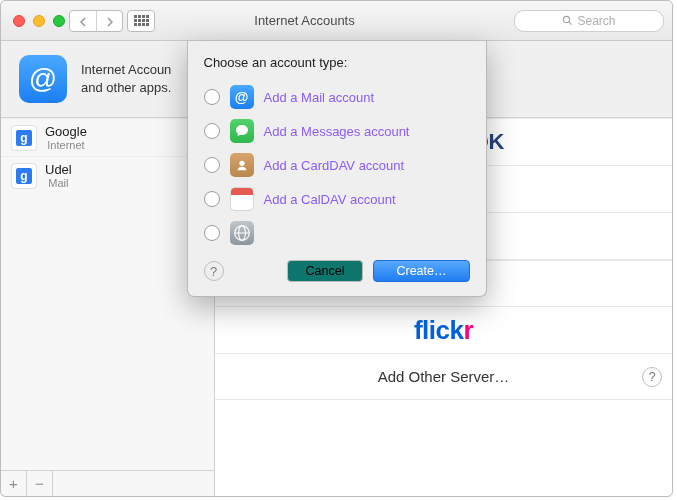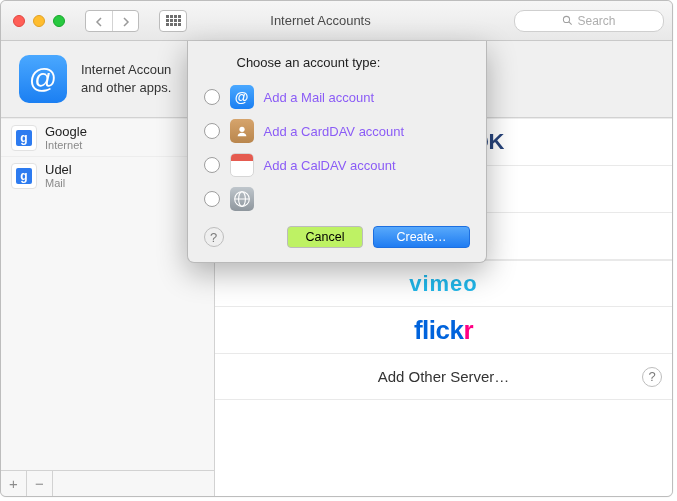--- a/index.html
+++ b/index.html
@@ -22,21 +22,21 @@
     overflow: hidden;
     box-shadow: 0 0 1px rgba(0,0,0,.2);
   }
   .titlebar {
     height: 40px;
     background: linear-gradient(#f6f6f6,#e8e8e8);
     border-bottom: 1px solid #c9c9c9;
     display: flex;
     align-items: center;
     padding: 0 8px;
-    gap: 20px;
+    gap: 4px;
   }
   .traffic { display:flex; gap:8px; padding-left:4px;}
   .dot { width:12px; height:12px; border-radius:50%; }
   .dot.close { background:#ff5f57; border:1px solid #e24640;}
   .dot.min   { background:#ffbd2e; border:1px solid #e1a124;}
   .dot.max   { background:#28c940; border:1px solid #18a72d;}
   .segbtn {
     display:flex; border:1px solid #bcbcbc; border-radius:4px; overflow:hidden; height:22px;
     background:#fff;
   }
@@ -73,21 +73,21 @@
   }
   .acct-list { flex:1; overflow:auto; }
   .acct-item { display:flex; align-items:center; gap:8px; padding:5px 10px 5px 10px; }
   .acct-item + .acct-item { border-top:1px solid #ededed; }
   .acct-icon {
     width:26px; height:26px; border-radius:4px; background:#fff;
     display:flex; align-items:center; justify-content:center;
     border:1px solid #e2e2e2;
   }
   .g-logo { width:16px; height:16px; background:#2d7bf0; color:#fff; font-weight:700; font-size:12px; display:flex;align-items:center;justify-content:center; border-radius:2px;}
-  .acct-labels { display:flex; flex-direction:column; }
+  .acct-labels { display:flex; flex-direction:column;text-align:center; }
   .acct-name { font-size:13px; color:#222;}
   .acct-sub  { font-size:11px; color:#8a8a8a;}
   .sb-footer { height:26px; border-top:1px solid #d2d2d2; display:flex; }
   .sq-btn { width:26px; height:25px; border-right:1px solid #d2d2d2; display:flex;align-items:center;justify-content:center;color:#8c8c8c; font-size:15px;}
   
   .providers {
     flex:1; background:#fff; display:flex; flex-direction:column; overflow:hidden;
     border-left:0;
   }
   .prov-row {
@@ -112,21 +112,21 @@
     top:40px; 
     left:50%; transform:translateX(-50%);
     width:300px;
     background:#efefef;
     border:1px solid #b9b9b9;
     border-top:none;
     border-radius:0 0 7px 7px;
     box-shadow:0 10px 30px rgba(0,0,0,.3);
     padding:14px 16px 14px 16px;
   }
-  .sheet-prompt{ font-size:13px; color:#222; margin-bottom:10px;margin-left:33px;}
+  .sheet-prompt{ font-size:13px; color:#222; margin-bottom:10px;}
   .opt { display:flex; align-items:center; gap:10px; height:34px; }
   .radio {
     width:16px;height:16px;border:1px solid #9e9e9e;border-radius:50%;background:#fff;
     display:flex;align-items:center;justify-content:center;
   }
   .radio.sel { border-color:#2a7cf2;}
   .radio.sel::after{content:"";width:8px;height:8px;background:#2a7cf2;border-radius:50%;}
   .opt-icon {
     width:24px;height:24px;border-radius:5px;
     display:flex;align-items:center;justify-content:center;color:#fff;font-size:14px;font-weight:600;
@@ -140,21 +140,21 @@
   .ic-ldap{background:linear-gradient(#d6a46c,#b9864d);}
   .ic-serv{background:linear-gradient(#bfc6cc,#8e969d);}
   .ic-serv svg{width:18px;height:18px;}
   .opt-label{ font-size:13px; color:#8b5cf6;}
   .sheet-footer{
     display:flex; align-items:center; justify-content:flex-end; gap:10px; margin-top:10px;
   }
   .sheet-help{ margin-right:auto; }
   .btn {
     height:22px; padding:0 18px; border:1px solid #bcbcbc; border-radius:4px;
-    background:#bef264; font-size:12.5px; display:flex;align-items:center;justify-content:center;
+    background:#0f766e; font-size:12.5px; display:flex;align-items:center;justify-content:center;
   }
   .btn.primary{
     background:linear-gradient(#58a9fb,#1f7cf2);
     border-color:#1d6fe0; color:#fff;
     padding:0 22px;
   }
 </style>
 </head>
 <body>
 
@@ -276,20 +276,29 @@
     <div class="sheet">
       <div class="sheet-prompt">Choose an account type:</div>
 
       <div class="opt">
         <div class="radio"></div>
         <div class="opt-icon ic-mail">@</div>
         <div class="opt-label">Add a Mail account</div>
       </div>
       <div class="opt">
         <div class="radio"></div>
+        <div class="opt-icon ic-msg">
+          <svg width="16" height="16" viewBox="0 0 16 16">
+              <path fill="#fff" d="M8 2C4.7 2 2 4.2 2 7c0 1.5.8 2.8 2 3.7L3.5 13l2.9-1.2c.5.1 1 .2 1.6.2 3.3 0 6-2.2 6-5S11.3 2 8 2z"></path>
+            </svg>
+        </div>
+        <div class="opt-label">Add a Messages account</div>
+      </div>
+      <div class="opt">
+        <div class="radio"></div>
         <div class="opt-icon ic-card">
           <svg width="14" height="14" viewBox="0 0 16 16">
               <circle cx="8" cy="6" r="3" fill="#fff"></circle>
               <path d="M3 14c0-2.5 2.2-4 5-4s5 1.5 5 4" fill="#fff"></path>
             </svg>
         </div>
         <div class="opt-label">Add a CardDAV account</div>
       </div>
       <div class="opt">
         <div class="radio"></div>

